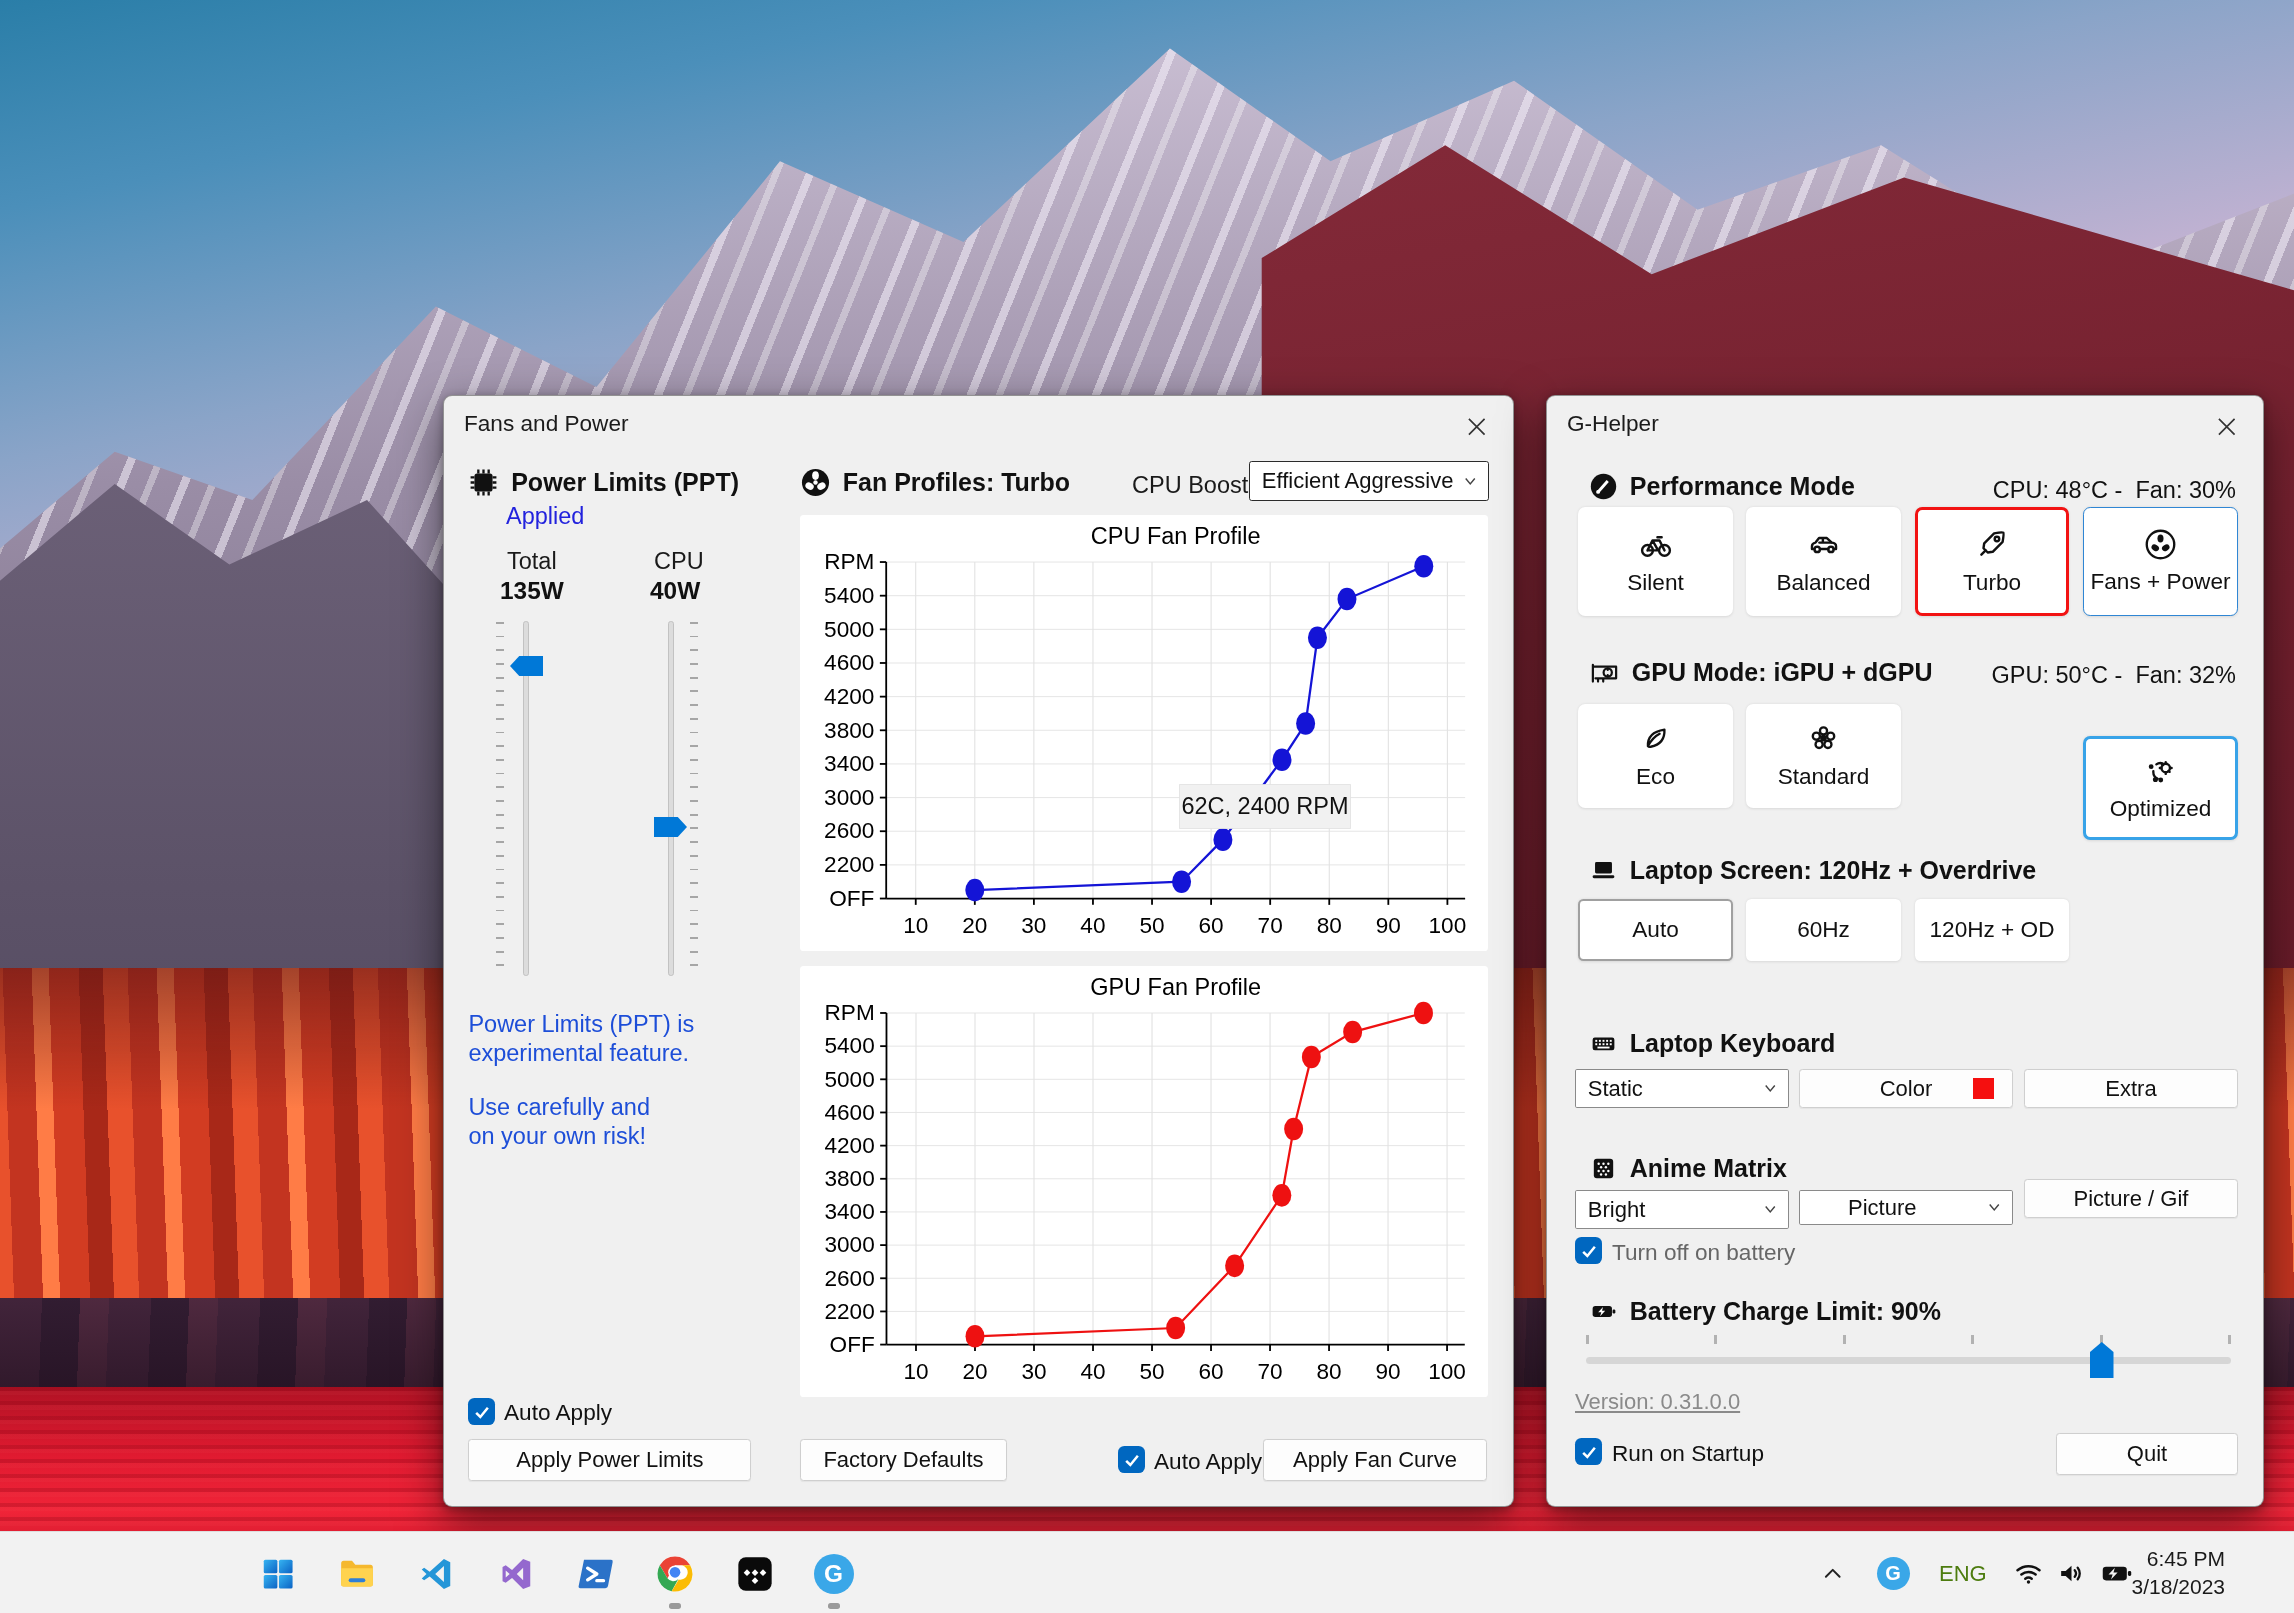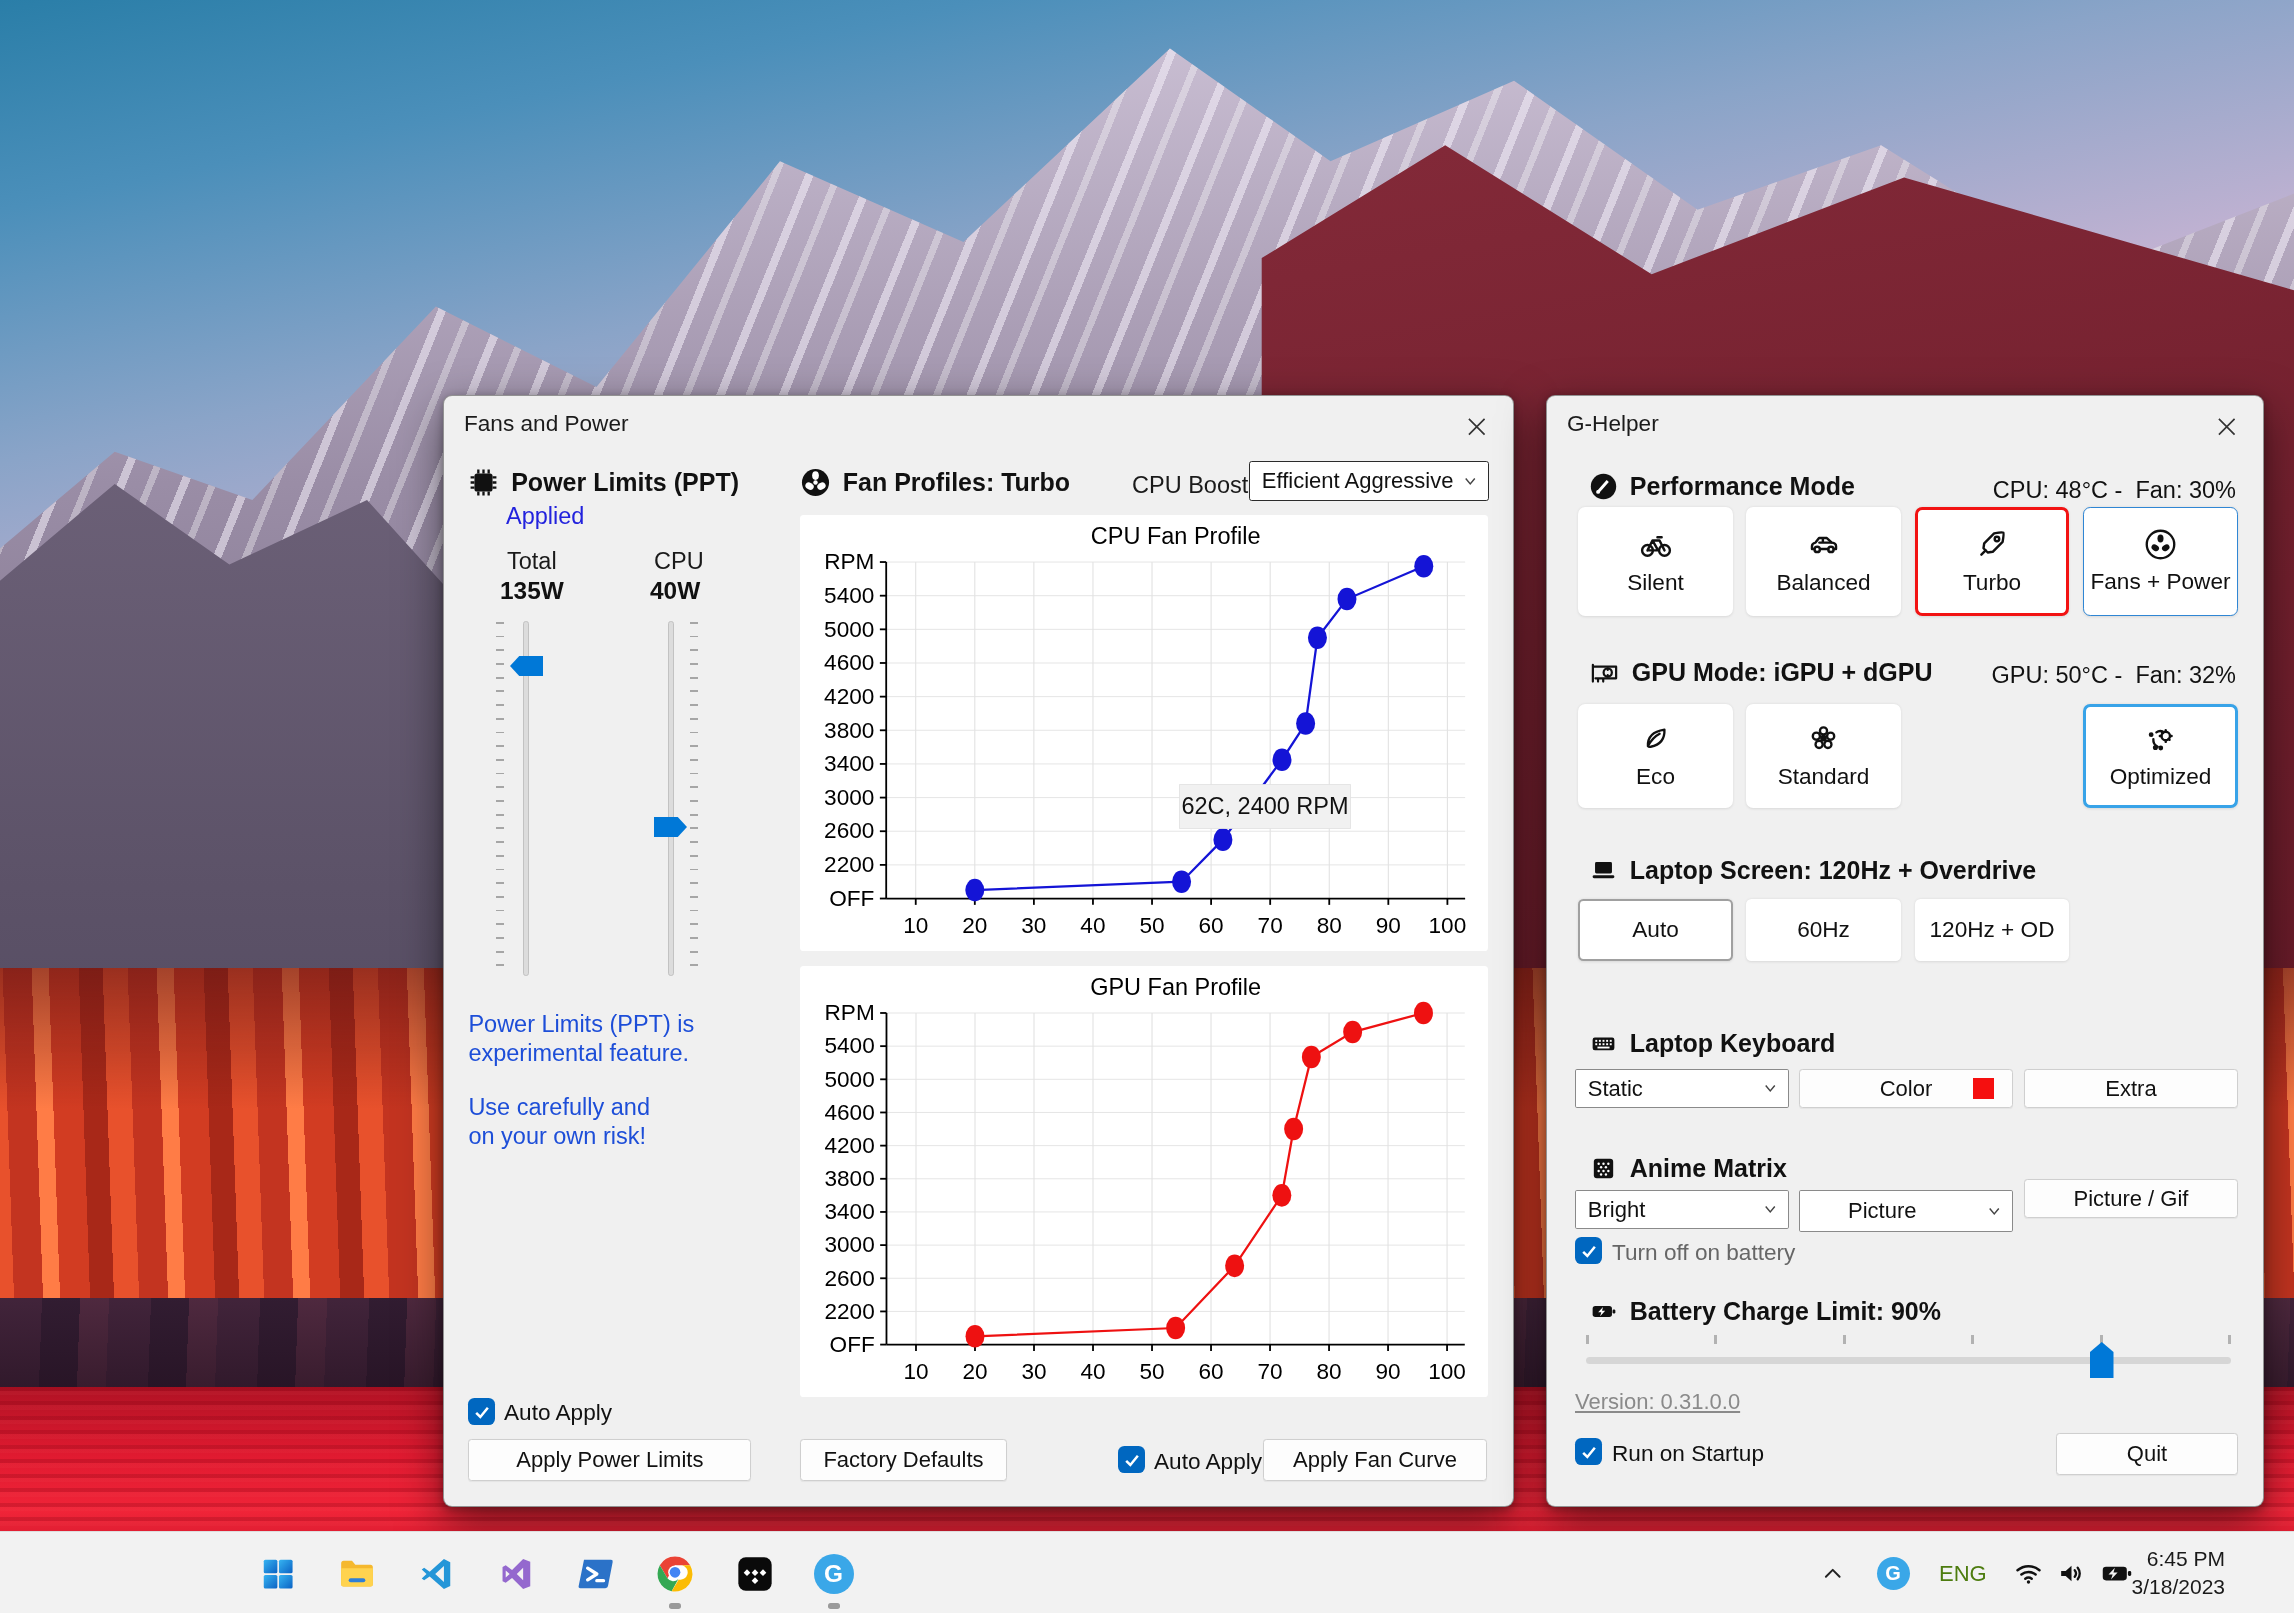--- a/index.html
+++ b/index.html
@@ -42,21 +42,21 @@
 
   .hdr { position:absolute; display:flex; align-items:center; gap:11.8px; }
   .hdr b { font-size:25px; color:#111; }
   .status { position:absolute; right:27px; font-size:23.5px; color:#111; white-space:pre; }
   .ico { display:inline-flex; }
 
   
   .bigbtn { position:absolute; background:#fff; border-radius:7.2px; box-shadow:0 0.9px 2.7px rgba(0,0,0,.10);
     display:flex; flex-direction:column; align-items:center; justify-content:center; gap:8.1px; font-size:22.6px; color:#111; }
   .sel-red  { border:3.6px solid #f21313; }
-  .sel-blue { border:3.6px solid #38a3e8; }
+  .sel-blue { border:3.6px solid #38a3e8;margin-top:32px; }
   .sel-thin { border:1.8px solid #2f86d4; }
   .sel-gray { border:2.7px solid #a0a0a0; border-radius:5.4px; }
 
   
   .btn { position:absolute; background:#fdfdfd; border:0.9px solid #cfcfcf; border-radius:3.6px;
     display:flex; align-items:center; justify-content:center; font-size:22px; color:#111; box-shadow:0 0.9px 0.9px rgba(0,0,0,.05); }
   .select { position:absolute; background:#fff; border:0.9px solid #8a8a8a; border-radius:1.8px;
     display:flex; align-items:center; font-size:22px; color:#111; padding-left:11.8px; }
   .select .chev { position:absolute; right:11px; }
   .checkbox { position:absolute; width:27px; height:27px; background:#0067c0; border-radius:6.3px;
@@ -531,21 +531,21 @@
         </svg>
     </span>
     <b>Anime Matrix</b>
   </div>
   <div class="select" style="left:28px;top:794px;width:214px;height:39px;">
     <span>Bright</span>
     <span class="chev"><svg width="14.5" height="14.5" viewBox="0 0 16 16">
           <polyline points="3,5 8,11 13,5" stroke="#444" stroke-width="1.6" fill="none"></polyline>
         </svg></span>
   </div>
-  <div class="select" style="left:252px;top:794px;width:214px;height:42px;padding-left:48px;">
+  <div class="select" style="left:252px;top:794px;width:214px;height:35px;padding-left:48px;">
     <span>Picture</span>
     <span class="chev"><svg width="14.5" height="14.5" viewBox="0 0 16 16">
           <polyline points="3,5 8,11 13,5" stroke="#444" stroke-width="1.6" fill="none"></polyline>
         </svg></span>
   </div>
   <button class="btn" style="left:477px;top:783px;width:214px;height:39px;">Picture / Gif</button>
 
   <div class="checkbox" style="left:28px;top:841px;">
     <svg width="20" height="20" viewBox="0 0 24 24">
         <polyline points="5,13 10,18 19,7" stroke="#fff" stroke-width="3" fill="none"></polyline>

